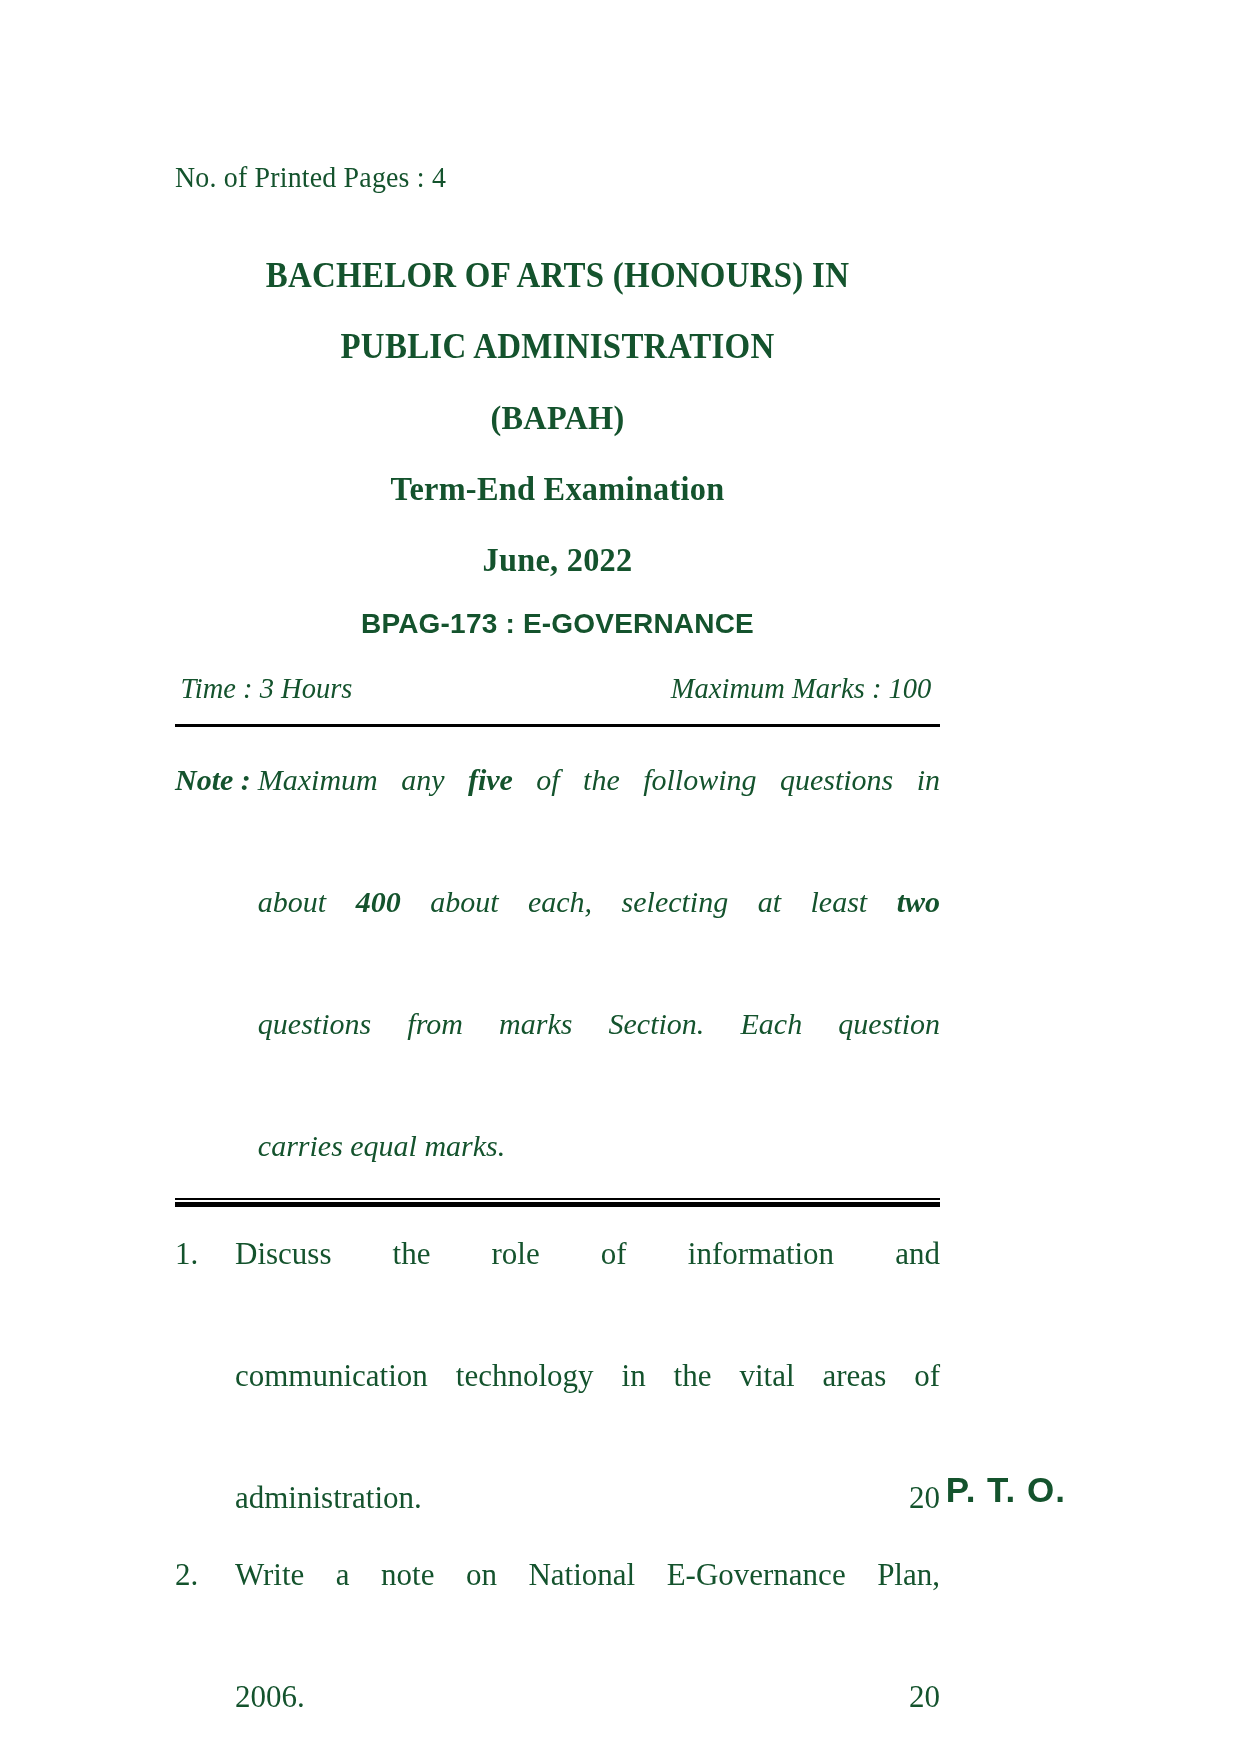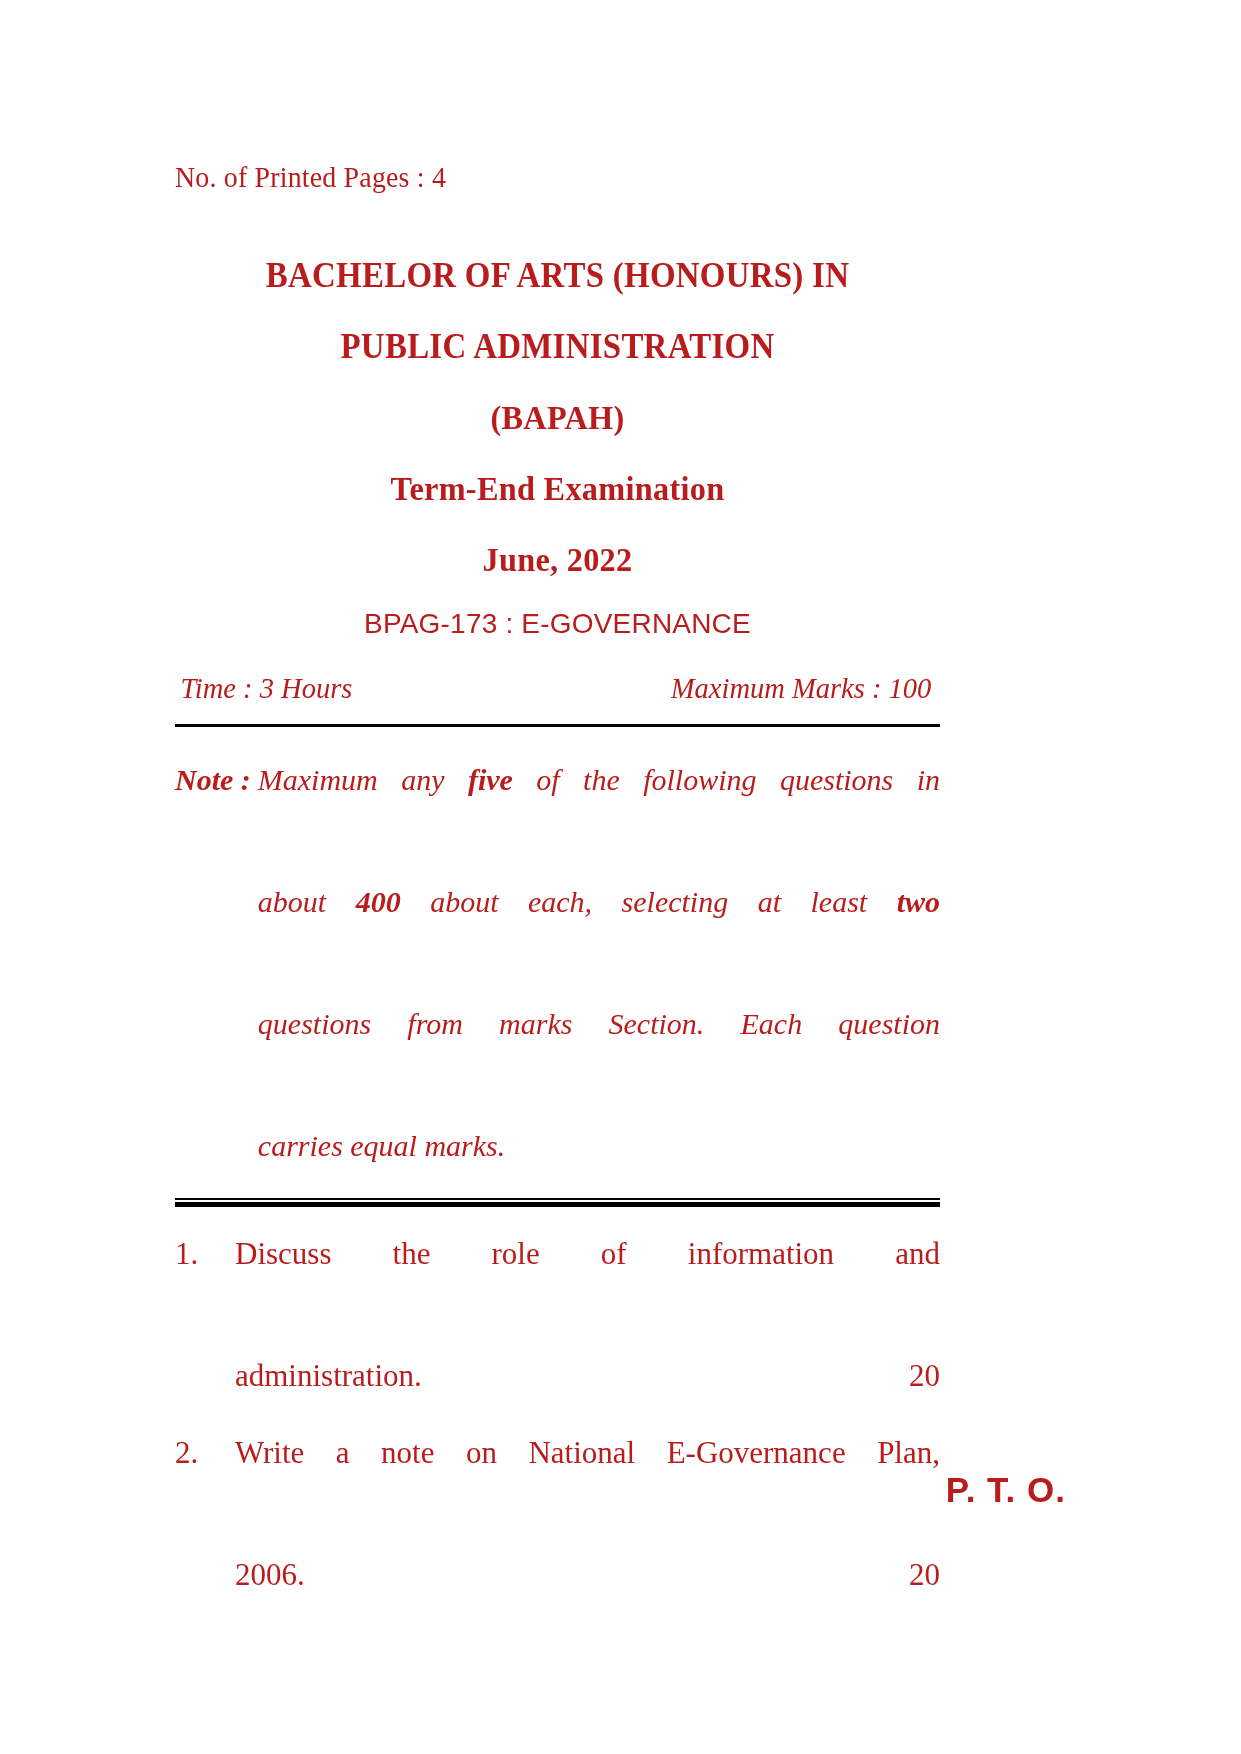--- a/index.html
+++ b/index.html
@@ -8,21 +8,21 @@
     padding: 0;
     background: #ffffff;
   }
 
   .page {
     position: relative;
     width: 1241px;
     height: 1754px;
     margin: 0 auto;
     background: #ffffff;
-    color: #b91c1c;
+    color: #14532d;
     font-family: "Liberation Serif", "DejaVu Serif", serif;
     overflow: hidden;
   }
 
   
   .content {
     position: absolute;
     left: 175px;
     top: 0;
     width: 765px;
@@ -68,21 +68,21 @@
     font-size: 34px;
     font-weight: bold;
     line-height: 71px;
     letter-spacing: 0.3px;
     white-space: nowrap;
     transform: scaleX(0.95);
   }
   .course-line {
     font-family: "Liberation Sans", "DejaVu Sans", sans-serif;
     font-size: 28px;
-    font-weight: normal;
+    font-weight: bold;
     line-height: 58px;
     letter-spacing: 0.2px;
     white-space: nowrap;
   }
 
   
   .meta-row {
     display: flex;
     justify-content: space-between;
     align-items: baseline;
@@ -248,20 +248,21 @@
     <div class="rule-double">
       <div class="thin"></div>
       <div class="thick"></div>
     </div>
 
 
     <div class="question">
       <div class="q-num">1.</div>
       <div class="q-body">
         <span class="ln">Discuss the role of information and</span>
+        <span class="ln">communication technology in the vital areas of</span>
         <span class="q-lastline">
           <span class="tail">administration.</span>
           <span class="marks">20</span>
         </span>
       </div>
     </div>
 
     <div class="question">
       <div class="q-num">2.</div>
       <div class="q-body">

